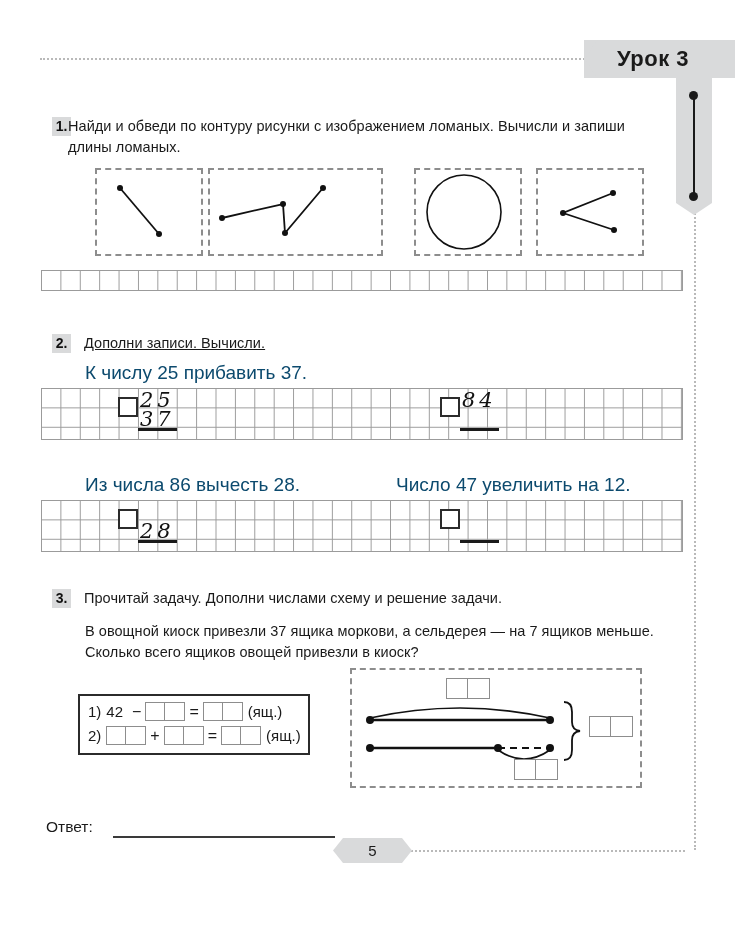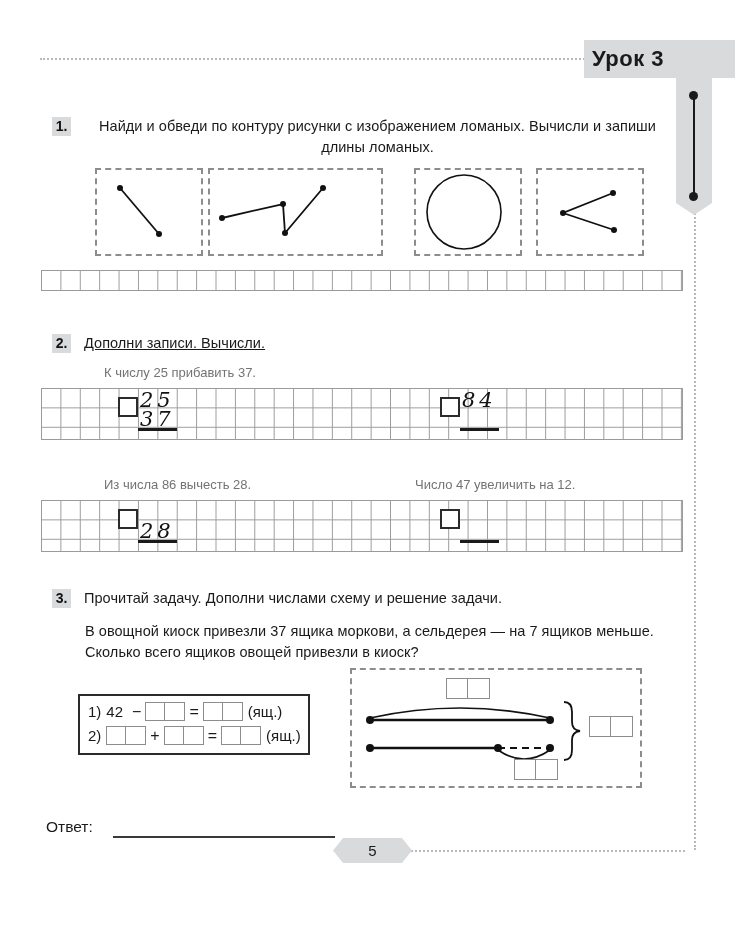--- a/index.html
+++ b/index.html
@@ -31,21 +31,21 @@
   .lesson-banner{
     position:absolute;left:584px;top:40px;width:151px;height:38px;
     background:#d9dadb;
     clip-path:polygon(12px 0, 151px 0, 151px 38px, 0 38px, 0 0);
     display:flex;align-items:center;justify-content:center;
   }
   .lesson-banner .inner{
     position:absolute;left:0;top:0;width:151px;height:38px;
     background:#d9dadb;
     clip-path:polygon(14px 0, 151px 0, 151px 38px, 14px 38px, 0 19px);
-    display:flex;align-items:center;padding-left:8px;
+    display:flex;align-items:center;padding-left:33px;
     box-sizing:border-box;
   }
   .lesson-label{
     font-size:22px;font-weight:bold;color:#1a1a1a;letter-spacing:0.5px;
   }
 
   
   .side-tab{
     position:absolute;left:676px;top:78px;width:36px;height:137px;
     background:#d9dadb;
@@ -64,21 +64,21 @@
   .task-num{
     position:absolute;width:19px;height:19px;background:#d9dadb;
     font-size:14px;font-weight:bold;text-align:center;line-height:19px;
     color:#111;
   }
   .task-text{
     position:absolute;font-size:14.5px;line-height:21px;color:#1a1a1a;
     letter-spacing:0.05px;
   }
   .sub-text{
-    position:absolute;font-size:13px;line-height:21px;color:#737373;margin-left:19px;
+    position:absolute;font-size:19px;line-height:21px;color:#0c4a6e;
   }
 
   
   .fig-box{
     position:absolute;top:168px;width:108px;height:88px;
     border:2px dashed #8d8d8d;
     box-sizing:border-box;
   }
   .fig-svg{position:absolute;left:0;top:0;}
 
@@ -182,21 +182,21 @@
       <span class="lesson-label">Урок 3</span>
     </div>
   </div>
 
   <div class="side-tab"></div>
   <div class="side-seg"></div>
   <div class="side-dot-top"></div>
   <div class="side-dot-bot"></div>
 
   <div class="task-num" style="left:52px;top:117px;">1.</div>
-  <div class="task-text" style="left:80px;top:116px;width:595px;text-align:center;">Найди и обведи по контуру рисунки с изображением ломаных. Вычисли и запиши длины ломаных.</div>
+  <div class="task-text" style="left:68px;top:116px;width:595px;">Найди и обведи по контуру рисунки с изображением ломаных. Вычисли и запиши длины ломаных.</div>
 
   <div class="fig-box" style="left:95px;">
     <svg class="fig-svg" width="104" height="84" viewBox="0 0 104 84">
       <line x1="23" y1="18" x2="62" y2="64" stroke="#111" stroke-width="1.8"></line>
       <circle cx="23" cy="18" r="3" fill="#111"></circle>
       <circle cx="62" cy="64" r="3" fill="#111"></circle>
     </svg>
   </div>
 
   <div class="fig-box" style="left:208px;width:175px;">

